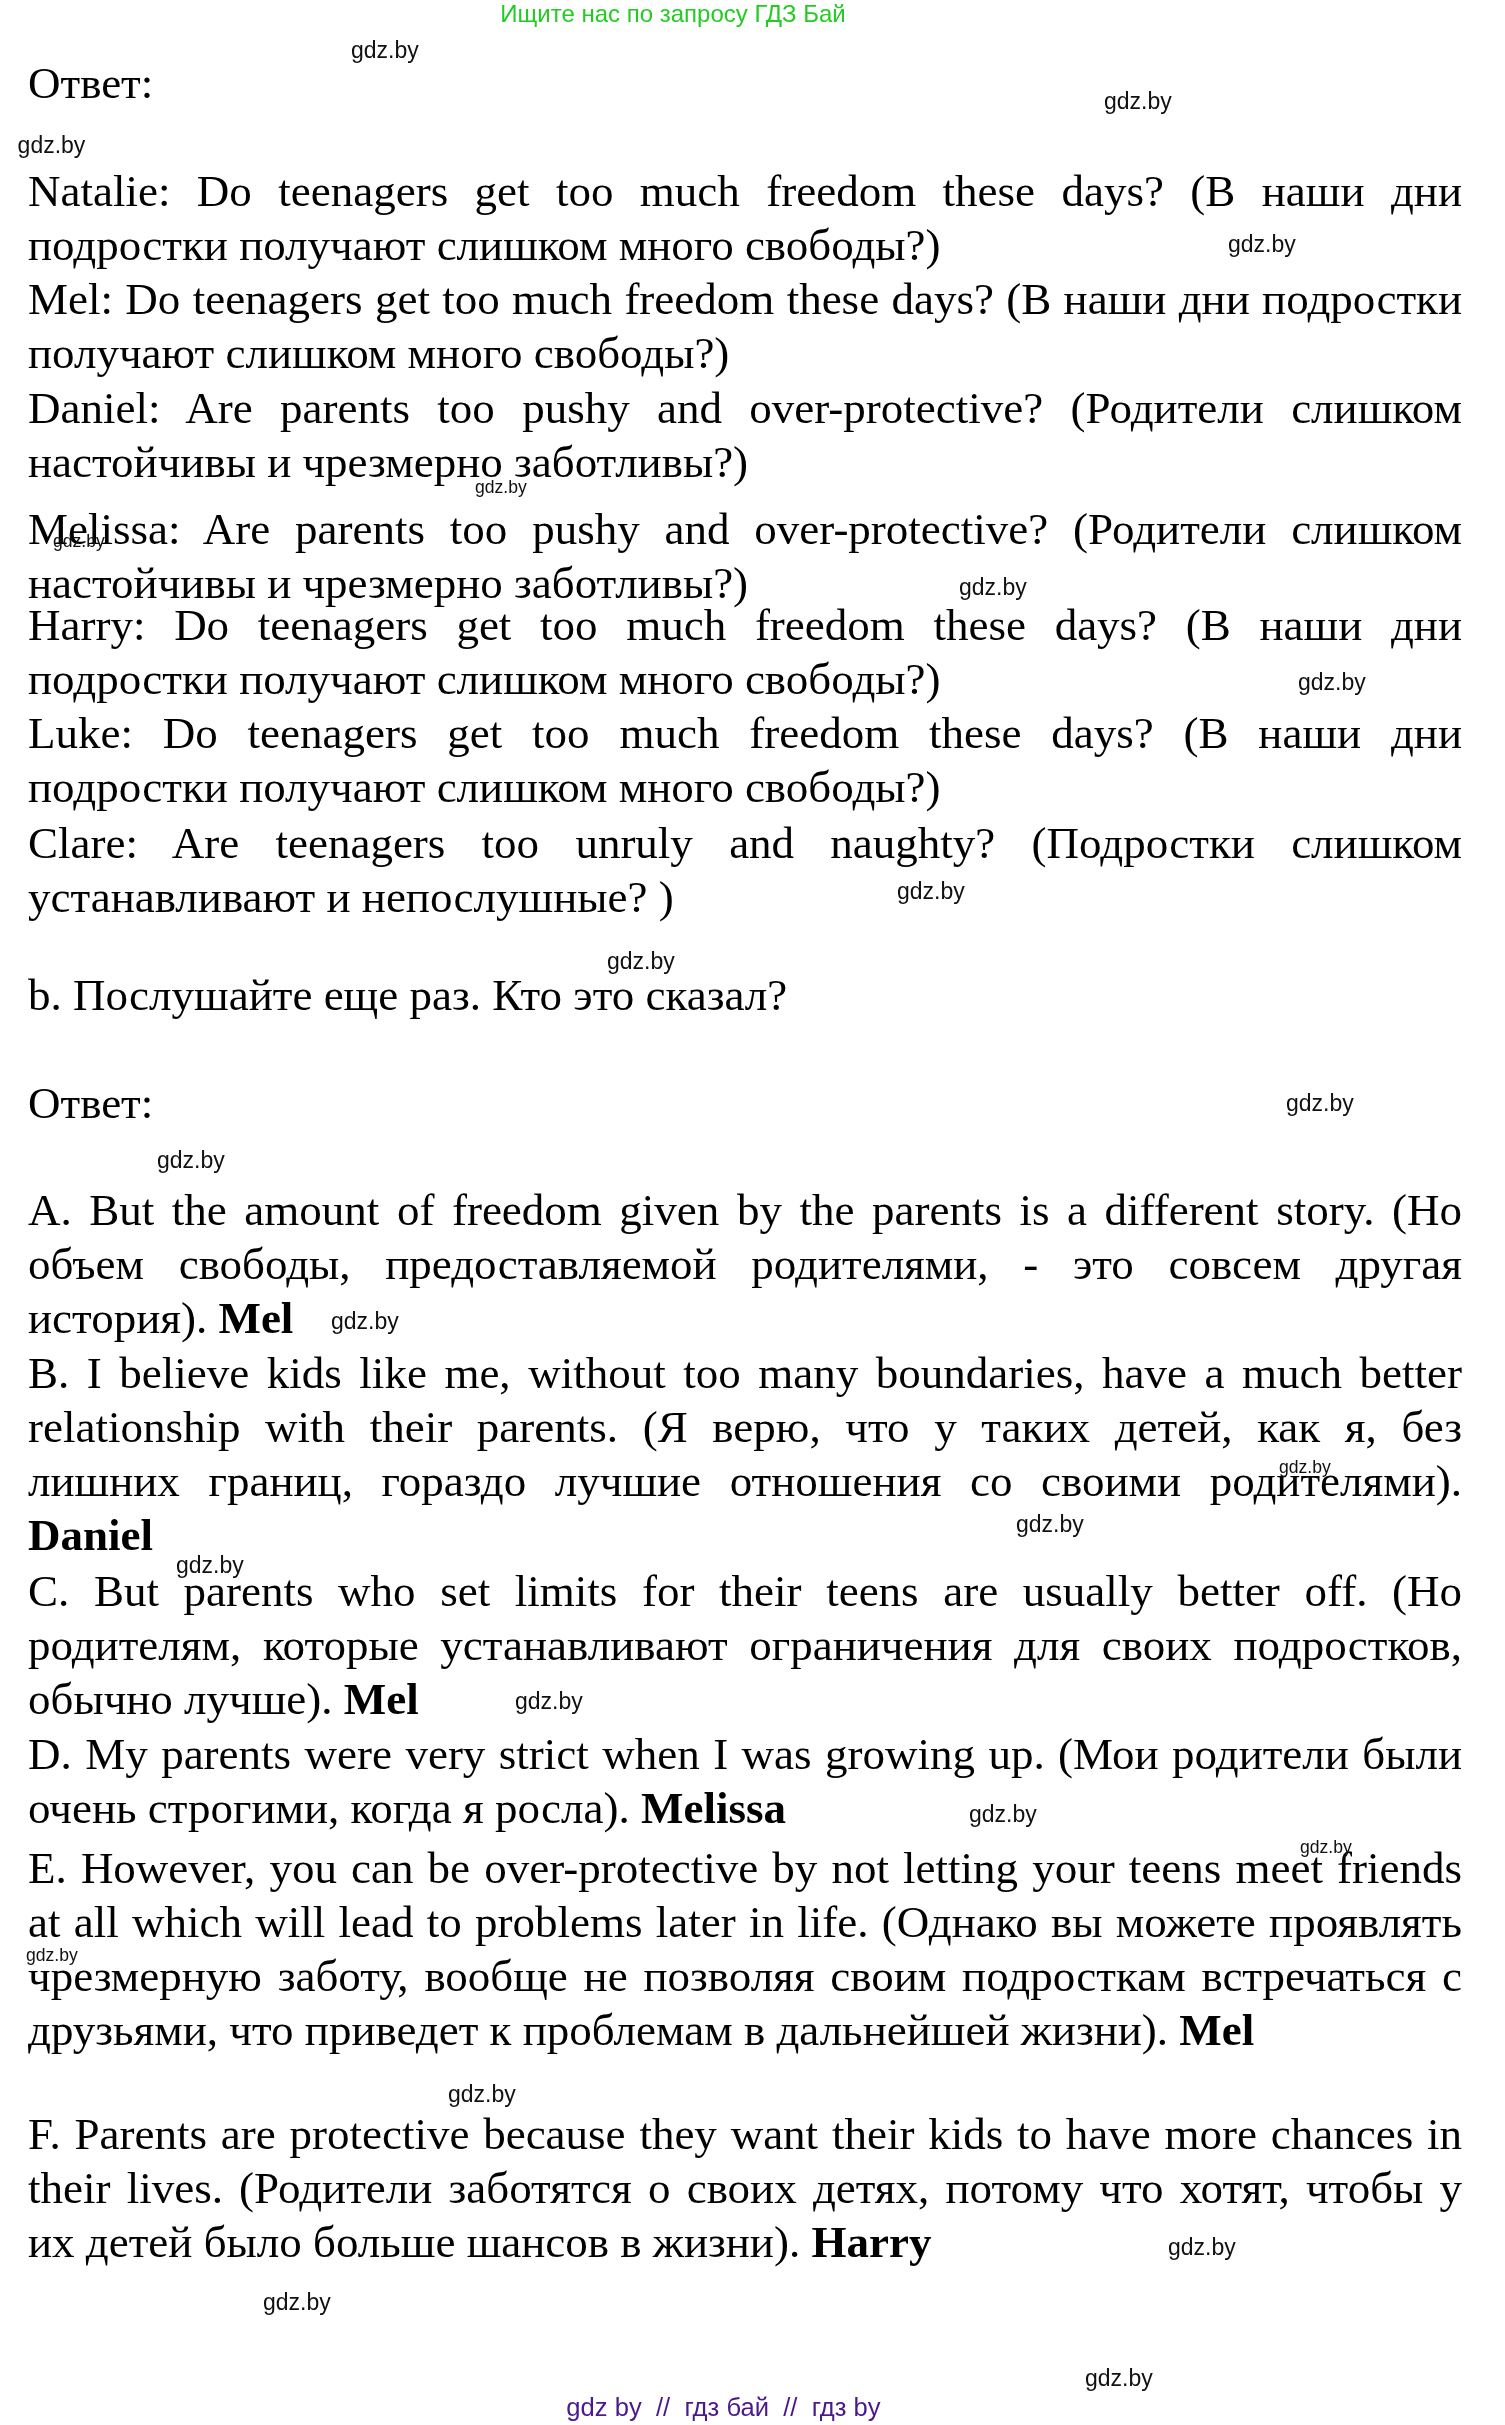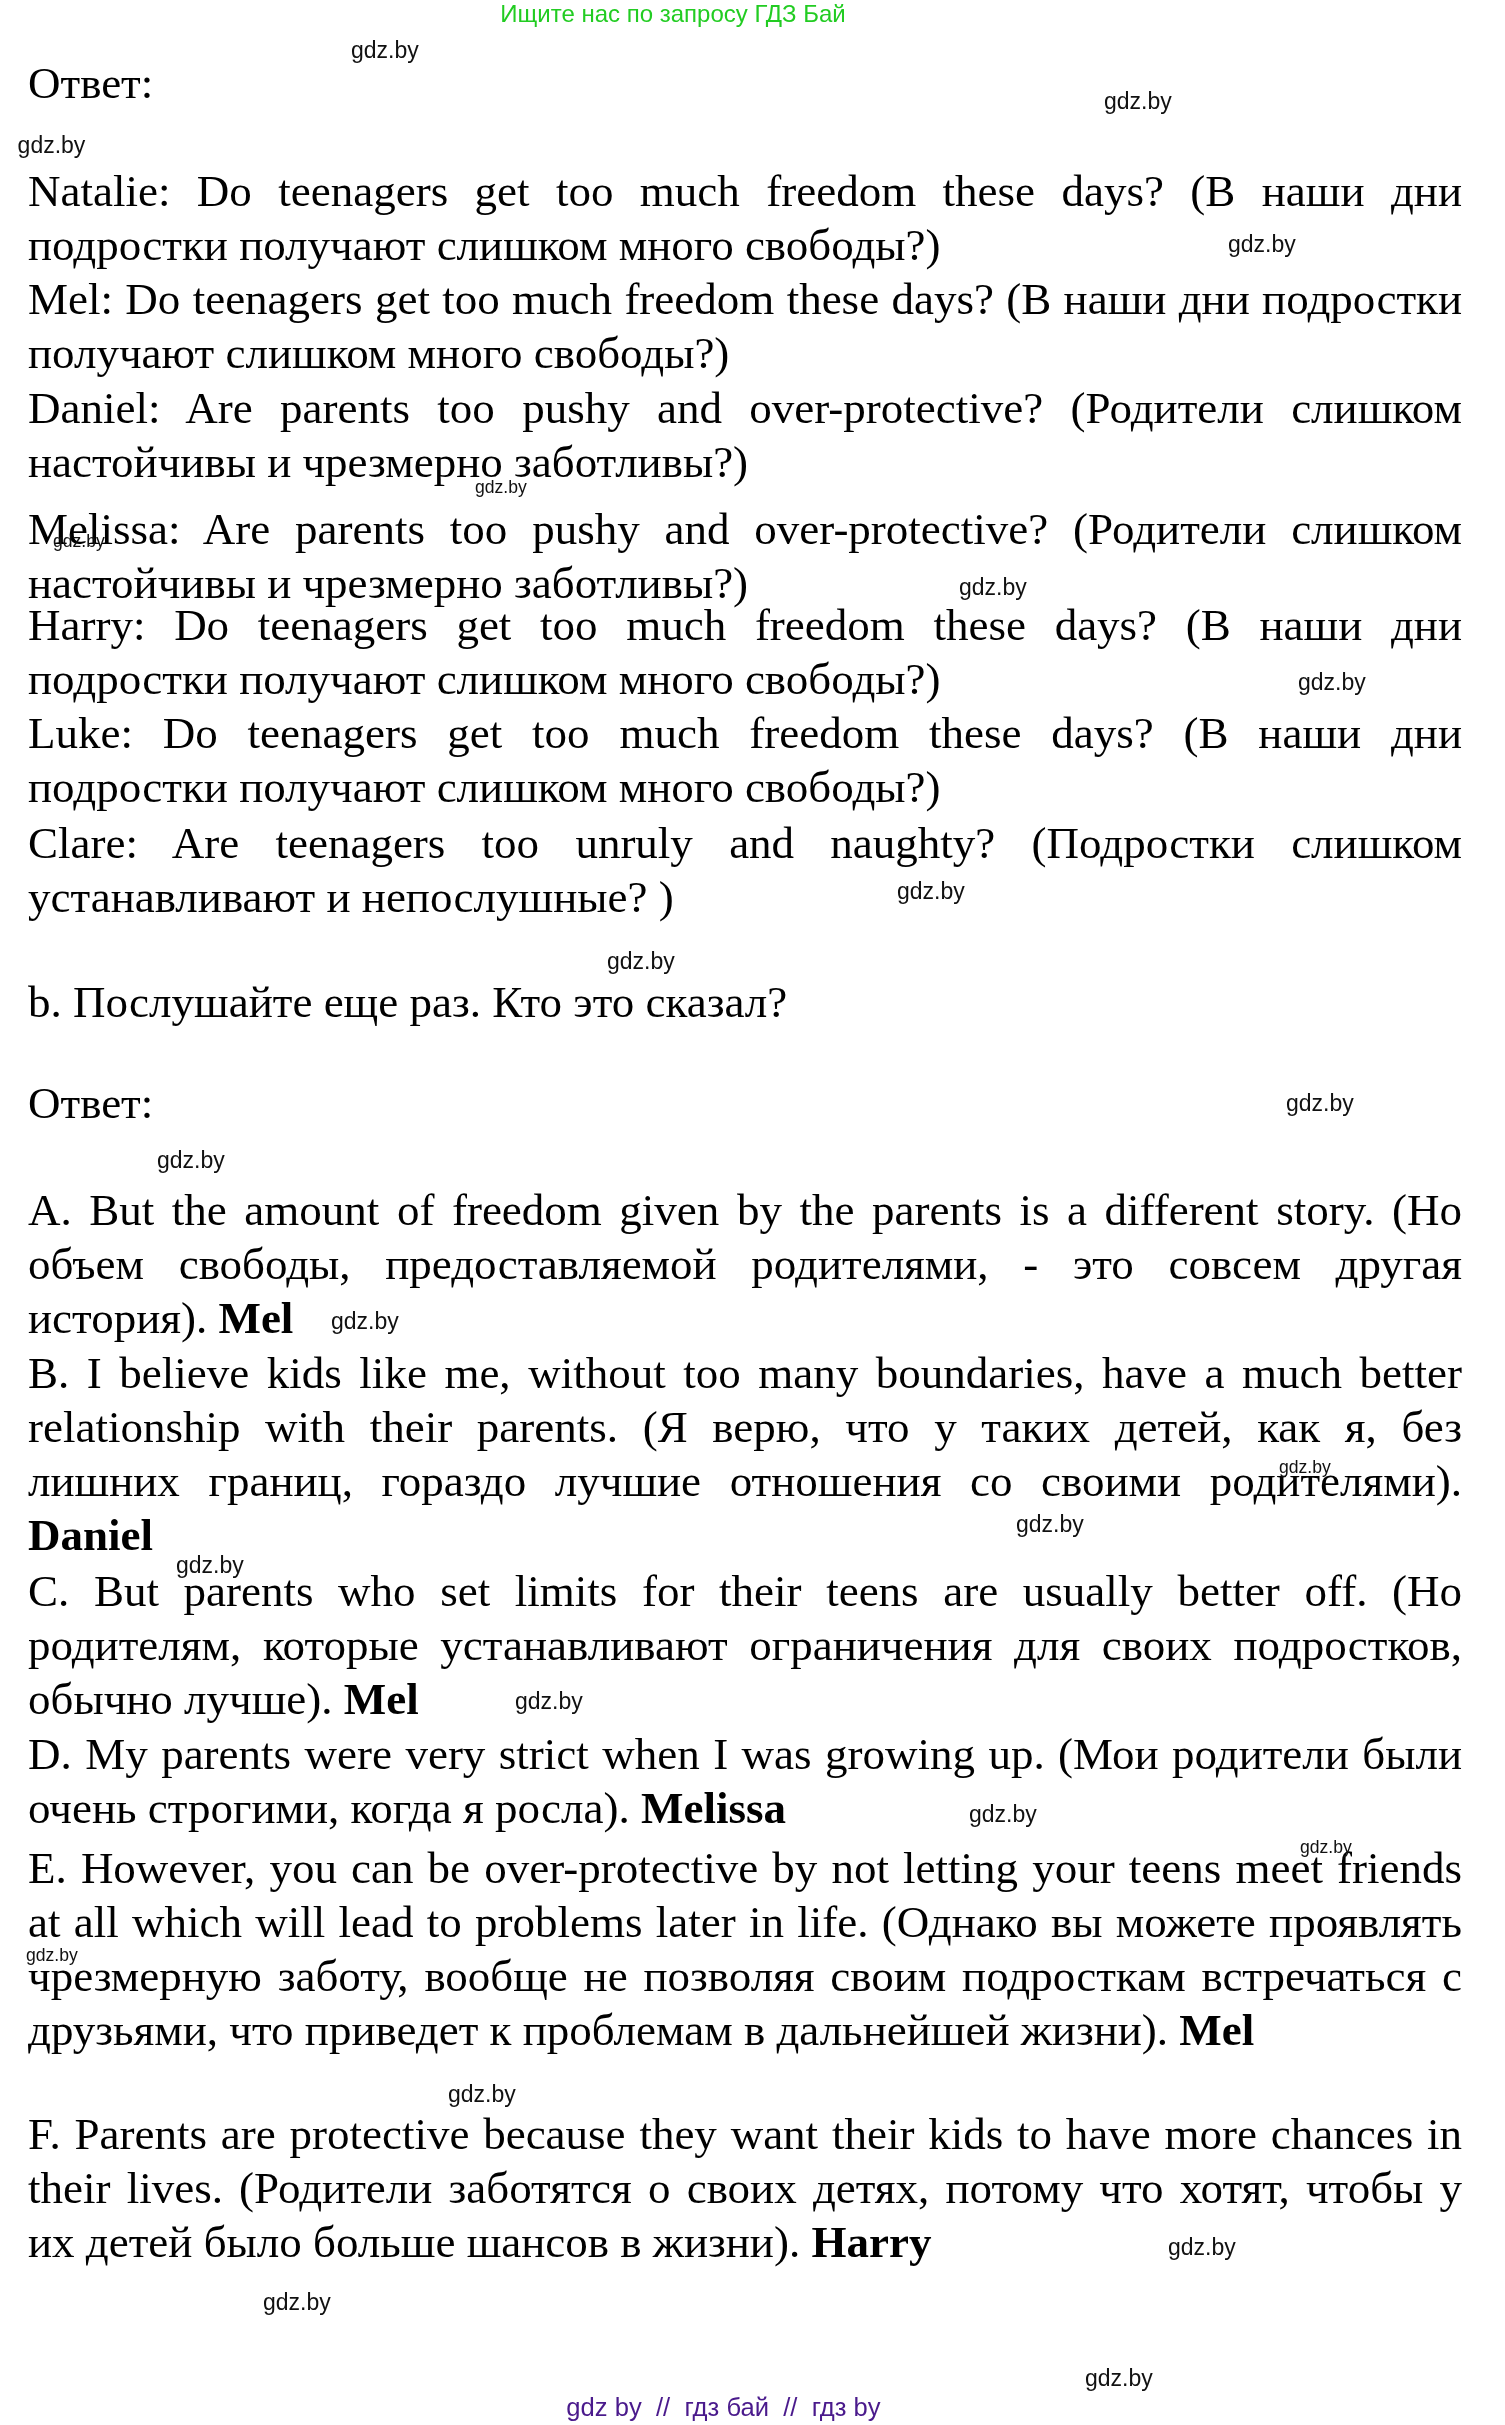--- a/index.html
+++ b/index.html
@@ -36,21 +36,21 @@
 <div class="block single" style="top:56px;">Ответ:</div>
 
 <div class="block" style="top:164px;">Natalie: Do teenagers get too much freedom these days? (В наши дни подростки получают слишком много свободы?)</div>
 <div class="block" style="top:272px;">Mel: Do teenagers get too much freedom these days? (В наши дни подростки получают слишком много свободы?)</div>
 <div class="block" style="top:381px;">Daniel: Are parents too pushy and over-protective? (Родители слишком настойчивы и чрезмерно заботливы?)</div>
 <div class="block" style="top:502px;">Melissa: Are parents too pushy and over-protective? (Родители слишком настойчивы и чрезмерно заботливы?)</div>
 <div class="block" style="top:598px;">Harry: Do teenagers get too much freedom these days? (В наши дни подростки получают слишком много свободы?)</div>
 <div class="block" style="top:706px;">Luke: Do teenagers get too much freedom these days? (В наши дни подростки получают слишком много свободы?)</div>
 <div class="block" style="top:816px;">Clare: Are teenagers too unruly and naughty? (Подростки слишком устанавливают и непослушные? )</div>
 
-<div class="block single" style="top:968px;margin-top:7px;">b. Послушайте еще раз. Кто это сказал?</div>
+<div class="block single" style="top:968px;">b. Послушайте еще раз. Кто это сказал?</div>
 <div class="block single" style="top:1076px;">Ответ:</div>
 
 <div class="block" style="top:1183px;">
   <span>A. But the amount of freedom given by the parents is a different story. (Но объем свободы, предоставляемой родителями, - это совсем другая история).</span>
   <span class="speaker-bold">Mel</span>
 </div>
 <div class="block" style="top:1346px;">
   <span>B. I believe kids like me, without too many boundaries, have a much better relationship with their parents. (Я верю, что у таких детей, как я, без лишних границ, гораздо лучшие отношения со своими родителями).</span>
   <span class="speaker-bold">Daniel</span>
 </div>

